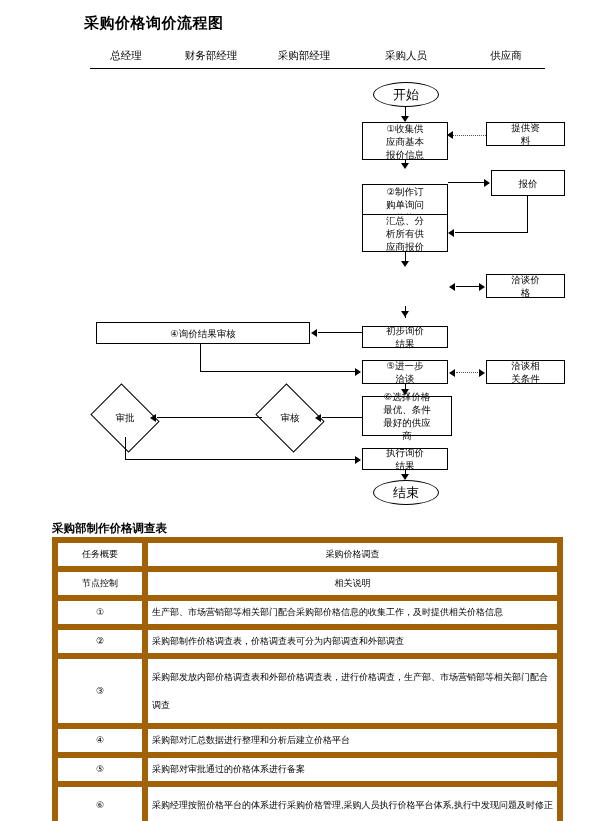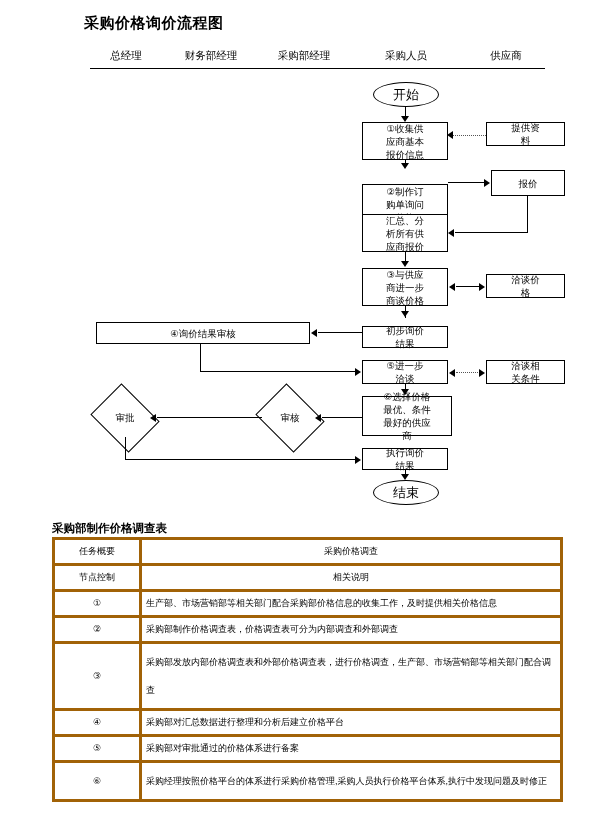--- a/index.html
+++ b/index.html
@@ -28,21 +28,21 @@
   .lnh{height:1.2px;}
   .lnv{width:1.2px;}
   .dash-h{position:absolute;height:0;border-top:1.3px dotted #555;}
   .arw{position:absolute;width:0;height:0;}
   .arw-d{border-left:4px solid transparent;border-right:4px solid transparent;border-top:6px solid #000;}
   .arw-l{border-top:4px solid transparent;border-bottom:4px solid transparent;border-right:6px solid #000;}
   .arw-r{border-top:4px solid transparent;border-bottom:4px solid transparent;border-left:6px solid #000;}
 
   .tbl-title{position:absolute;left:52px;top:521px;font-size:11.5px;font-weight:bold;}
   table.spec{position:absolute;left:52px;top:537px;width:511px;border-collapse:collapse;}
-  table.spec td{border:3px solid #a16207;font-size:9px;line-height:15px;padding:4px 4px;vertical-align:middle;}
+  table.spec td{border:6px solid #a16207;font-size:9px;line-height:15px;padding:4px 4px;vertical-align:middle;}
   td.c-idx{width:76px;text-align:center;}
   td.c-ctr{text-align:center;}
   td.c-txt{text-align:left;padding-left:12px;}
 </style>
 </head>
 <body>
 
 <div id="page">
 
   <div class="doc-title">采购价格询价流程图</div>
@@ -61,21 +61,20 @@
   <div class="node" style="left:362px;top:122px;width:86px;height:38px;">①收集供应商基本报价信息</div>
   <div class="ln lnv" style="left:405px;top:160px;height:7px;"></div>
   <div class="arw arw-d" style="left:401px;top:163px;"></div>
 
   <div class="node" style="left:362px;top:184px;width:86px;height:40px;">②制作订购单询问价格</div>
 
   <div class="node" style="left:362px;top:214px;width:86px;height:38px;">汇总、分析所有供应商报价</div>
   <div class="ln lnv" style="left:405px;top:252px;height:13px;"></div>
   <div class="arw arw-d" style="left:401px;top:261px;"></div>
 
-  <div class="node" style="left:362px;top:268px;width:86px;height:38px;">③与供应商进一步商谈价格</div>
   <div class="ln lnv" style="left:405px;top:306px;height:12px;"></div>
   <div class="arw arw-d" style="left:401px;top:311px;"></div>
 
   <div class="node" style="left:362px;top:326px;width:86px;height:22px;">初步询价结果</div>
 
   <div class="node" style="left:362px;top:360px;width:86px;height:24px;">⑤进一步洽谈</div>
   <div class="ln lnv" style="left:405px;top:384px;height:10px;"></div>
   <div class="arw arw-d" style="left:401px;top:389px;"></div>
 
   <div class="node" style="left:362px;top:396px;width:90px;height:40px;">⑥选择价格最优、条件最好的供应商</div>

